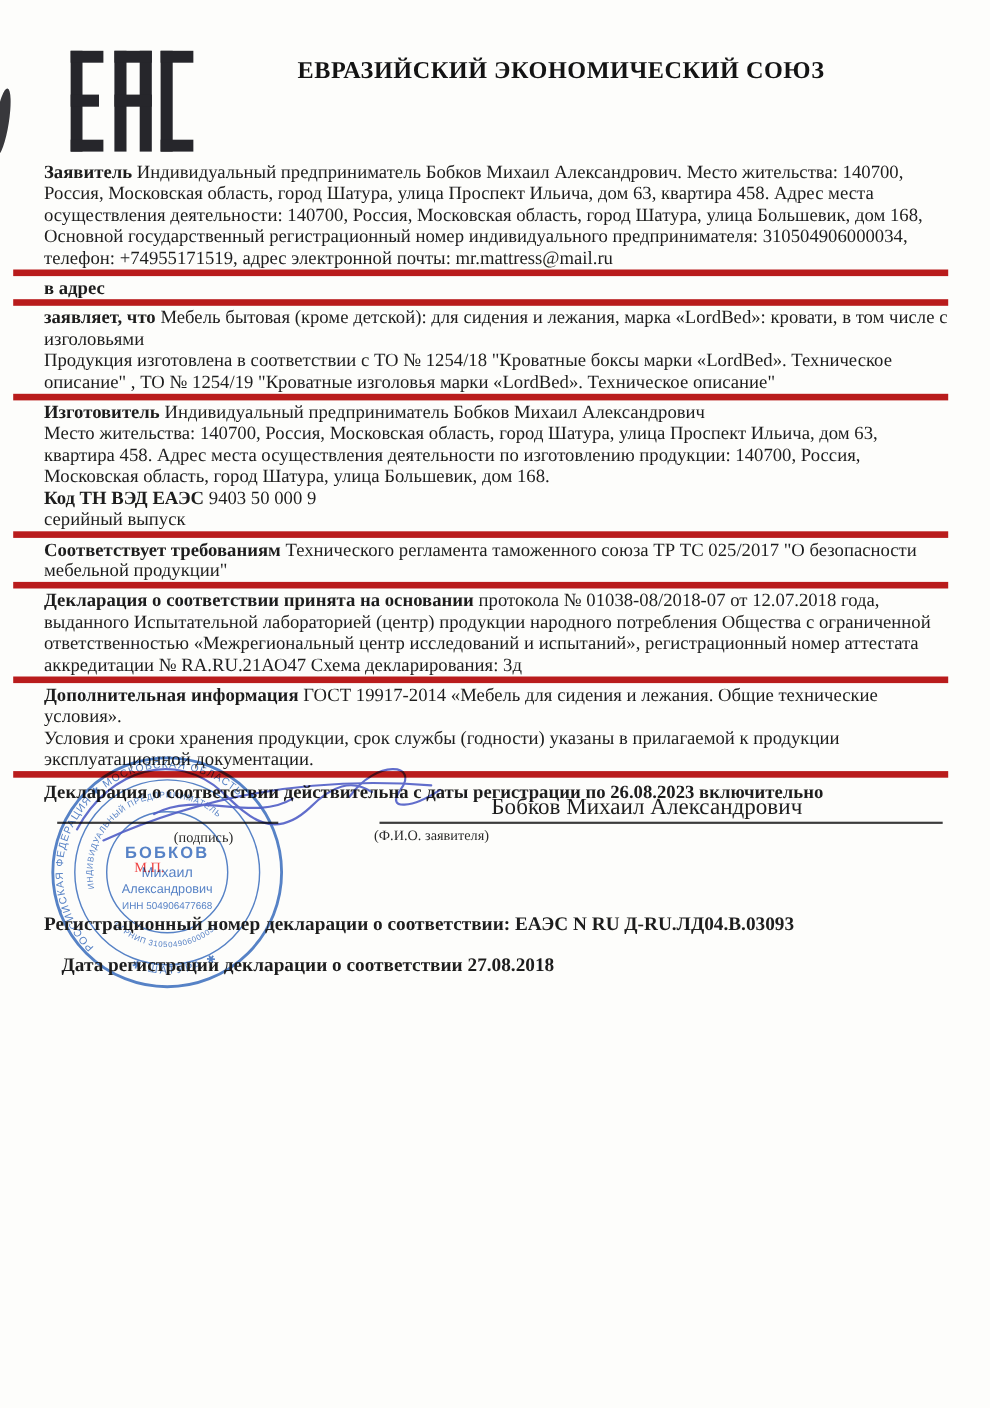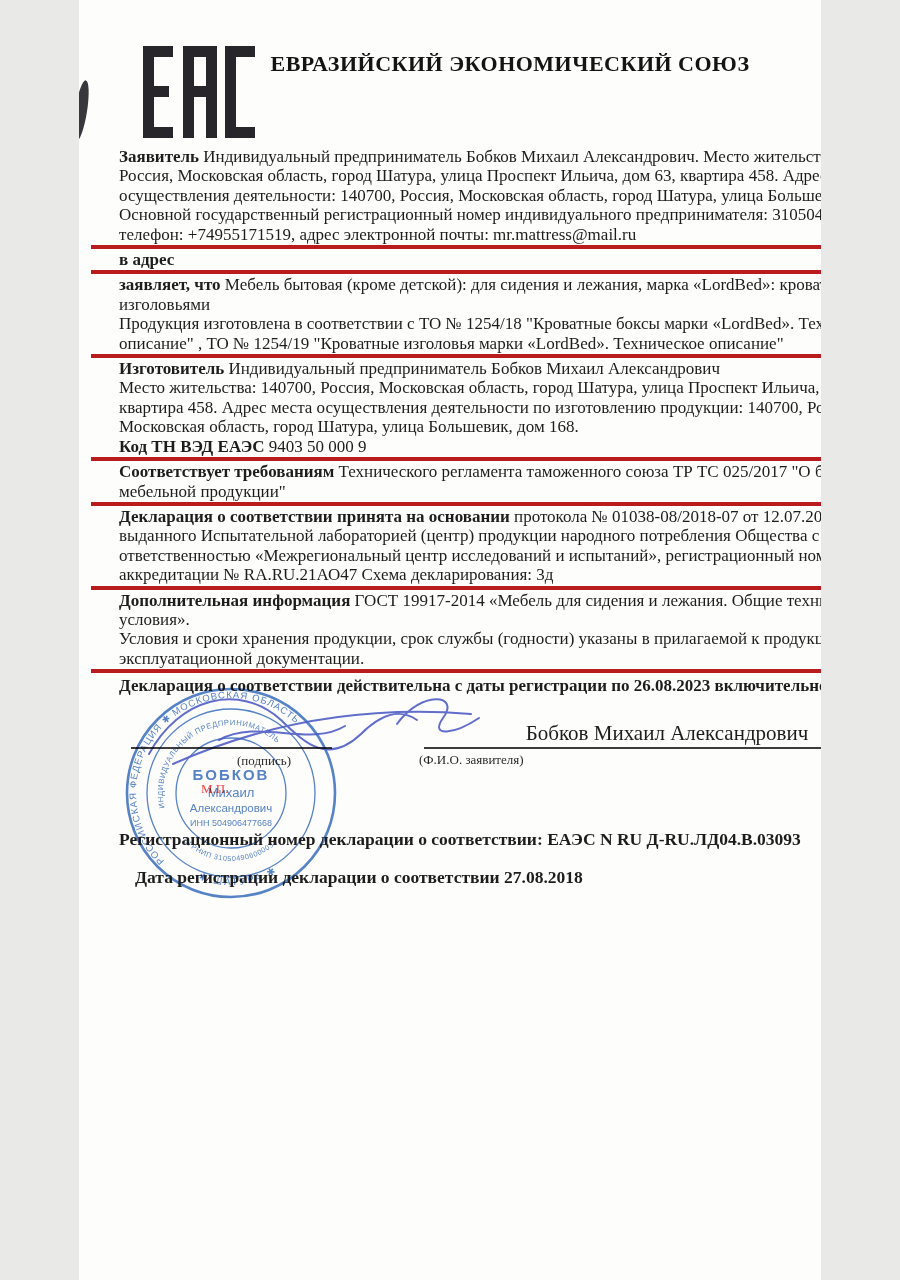--- a/index.html
+++ b/index.html
@@ -1,32 +1,32 @@
 <!DOCTYPE html>
 <html><head>
 <meta charset="utf-8">
 <style>
   html,body { margin:0; padding:0; background:#e9e9e7; }
   .page {
-    position:relative; width:742px; height:1280px; margin:0 auto;
+    position:relative; width:900px; height:1280px; margin:0 auto;
     background:#fdfdfb; overflow:hidden;
     font-family:"Liberation Serif", serif; color:#1d1d1d;
   }
   
   .eac-logo { position:absolute; left:64px; top:46px; }
   .doc-titles {
     position:absolute; left:150px; right:30px; top:50px;
     text-align:center; font-weight:bold; font-size:22px; line-height:27px;
     letter-spacing:0.5px; color:#141414;
   }
   
   .content { position:absolute; left:40px; top:146px; width:822px;
              font-size:17px; line-height:19.4px; }
   .sec { margin-left:-28px; padding:1px 0 1px 28px;
-         border-bottom:4px solid #b91c1c; }
+         border-bottom:6px solid #b91c1c; }
   .sec p { margin:0; }
   .sec.no-border { border-bottom:none; }
   b { font-weight:bold; }
   .validity { font-weight:bold; padding-top:3px; }
   
   .sig-line { position:absolute; border-top:2px solid #3c3c3c; height:0; }
   .left-line  { left:52px;  top:747px; width:201px; }
   .right-line { left:345px; top:747px; width:512px; }
   .right-name { position:absolute; left:332px; top:721px; width:512px;
                 text-align:center; font-size:21px; }
@@ -93,20 +93,21 @@
         <span>Мебель бытовая (кроме детской): для сидения и лежания, марка «LordBed»: кровати, в том числе с изголовьями</span></p>
       <p><span>Продукция изготовлена в соответствии с ТО № 1254/18 "Кроватные боксы марки «LordBed». Техническое описание" , ТО № 1254/19 "Кроватные изголовья марки «LordBed». Техническое описание"</span></p>
     </div>
 
     <div class="sec">
       <p><b>Изготовитель</b>
         <span>Индивидуальный предприниматель Бобков Михаил Александрович</span></p>
       <p><span>Место жительства: 140700, Россия, Московская область, город Шатура, улица Проспект Ильича, дом 63, квартира 458. Адрес места осуществления деятельности по изготовлению продукции: 140700, Россия, Московская область, город Шатура, улица Большевик, дом 168.</span></p>
       <p><b>Код ТН ВЭД ЕАЭС</b>
         <span>9403 50 000 9</span></p>
+      <p><span>серийный выпуск</span></p>
     </div>
 
     <div class="sec">
       <p><b>Соответствует требованиям</b>
         <span>Технического регламента таможенного союза ТР ТС 025/2017 "О безопасности мебельной продукции"</span></p>
     </div>
 
     <div class="sec">
       <p><b>Декларация о соответствии принята на основании</b>
         <span>протокола № 01038-08/2018-07 от 12.07.2018 года, выданного Испытательной лабораторией (центр) продукции народного потребления Общества с ограниченной ответственностью «Межрегиональный центр исследований и испытаний», регистрационный номер аттестата аккредитации № RA.RU.21АО47 Схема декларирования: 3д</span></p>

